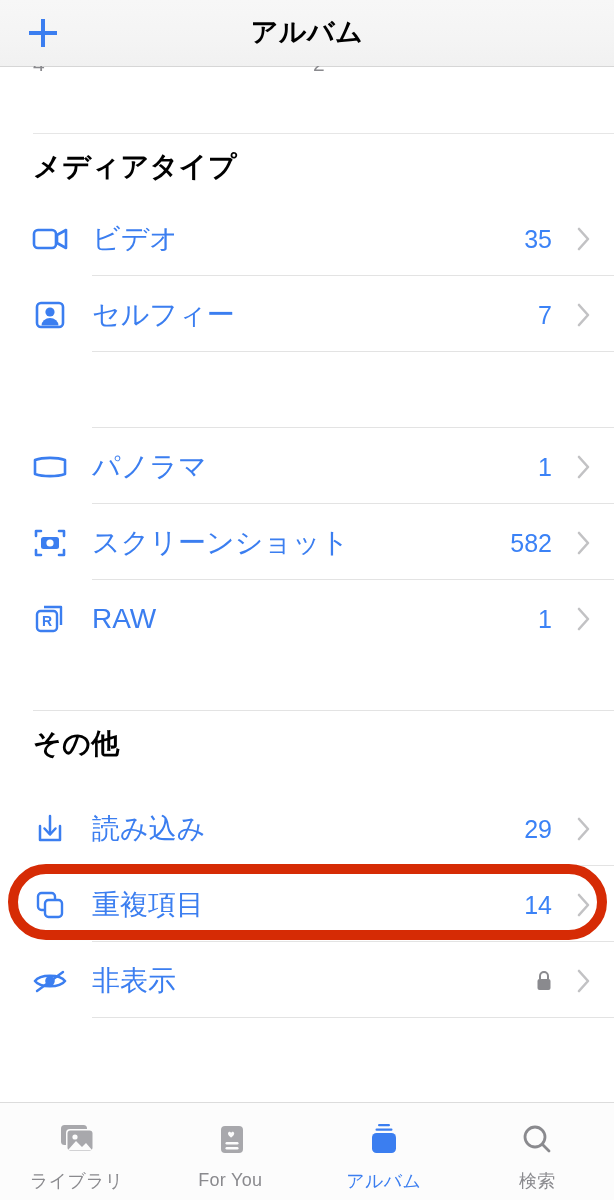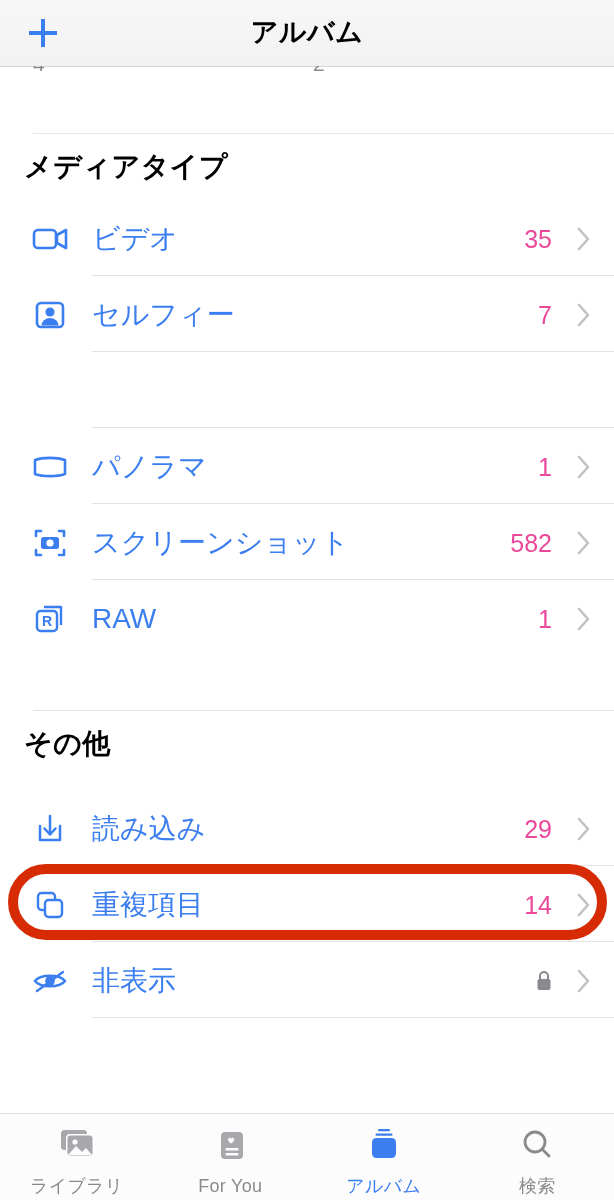--- a/index.html
+++ b/index.html
@@ -55,21 +55,21 @@
     background: #d6d6d6;
   }
   .top-divider {
     position: absolute; top: 133px; left: 33px;
     width: 581px; height: 1px;
     background: #e6e6e6;
   }
 
   
   .section-title {
-    position: absolute; left: 24px;
+    position: absolute; left: 33px;
     font-size: 28px; font-weight: bold; color: #000000;
     letter-spacing: 0.5px;
   }
 
   
   .row {
     position: absolute; left: 0; width: 614px; height: 78px;
     cursor: pointer;
   }
   .row-icon {
@@ -81,21 +81,21 @@
   .row-icon svg { display: block; }
   .row-label {
     position: absolute; left: 92px; top: 50%;
     transform: translateY(-50%);
     font-size: 28px; color: #3b7ef0;
     white-space: nowrap;
   }
   .row-count {
     position: absolute; right: 62px; top: 50%;
     transform: translateY(-50%);
-    font-size: 25px; color: #ec4899;
+    font-size: 25px; color: #3b82f6;
     text-align: right;
   }
   .row-lock {
     position: absolute; right: 58px; top: 50%;
     transform: translateY(-50%);
     width: 24px; height: 26px;
     display: flex; align-items: center; justify-content: center;
   }
   .row-chevron {
     position: absolute; right: 20px; top: 50%;
@@ -118,21 +118,21 @@
     left: 8px; top: 864px;
     width: 599px; height: 76px;
     border: 10px solid #d62b05;
     border-radius: 38px;
     pointer-events: none;
   }
 
   
   .tabbar {
     position: absolute; bottom: 0; left: 0;
-    width: 614px; height: 87px;
+    width: 614px; height: 98px;
     background: #fcfcfc;
     border-top: 1px solid #dcdcdc;
     display: flex;
   }
   .tab {
     flex: 1;
     display: flex; flex-direction: column;
     align-items: center; justify-content: center;
     padding-top: 6px;
     cursor: pointer;

